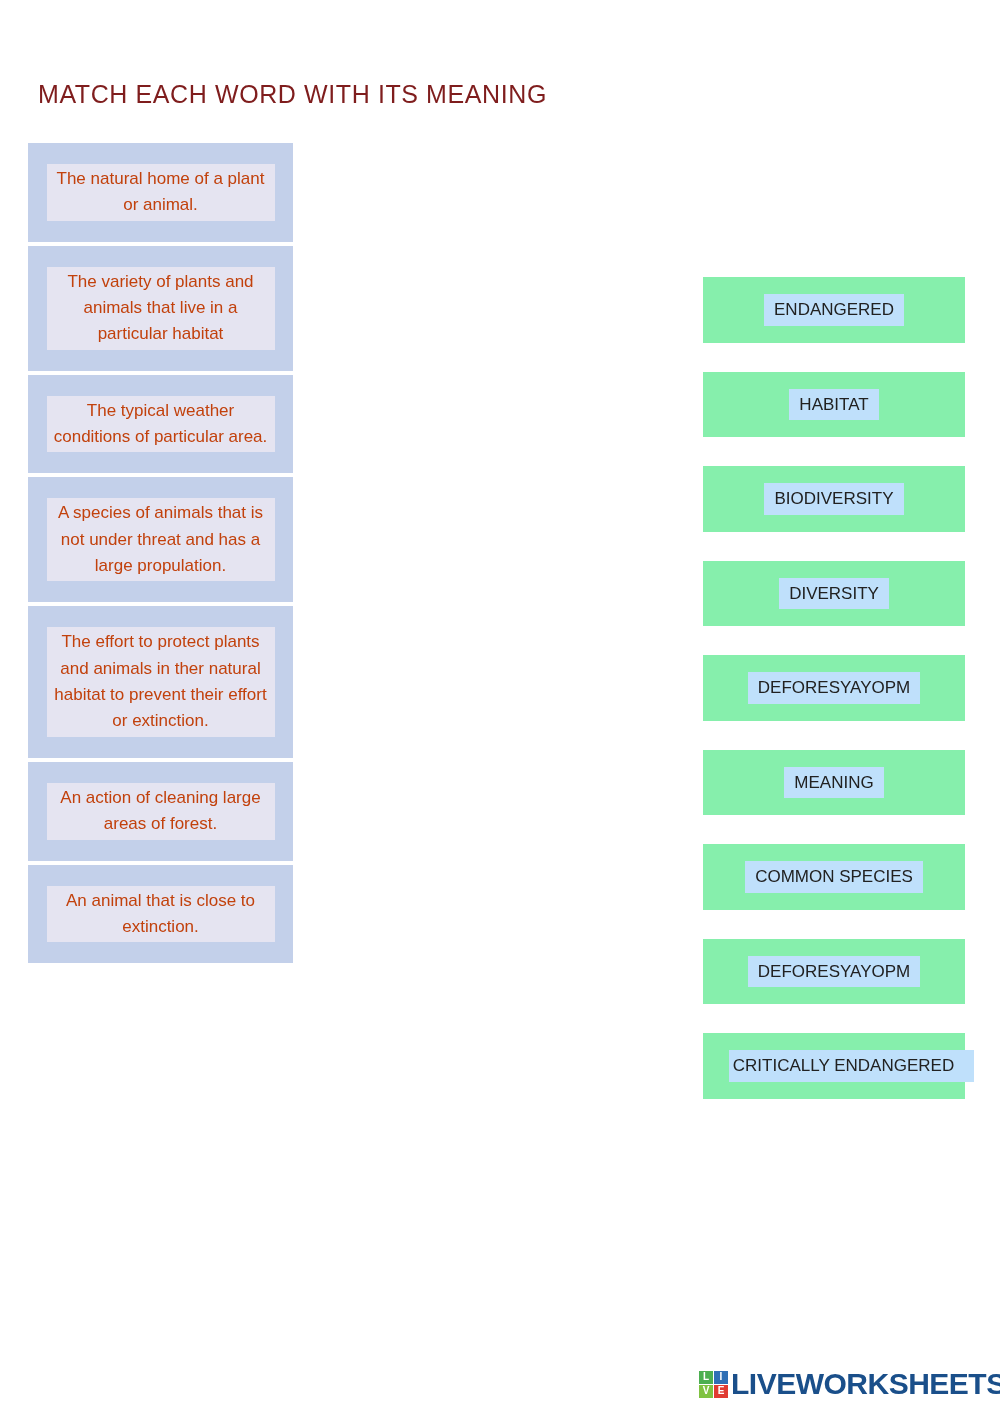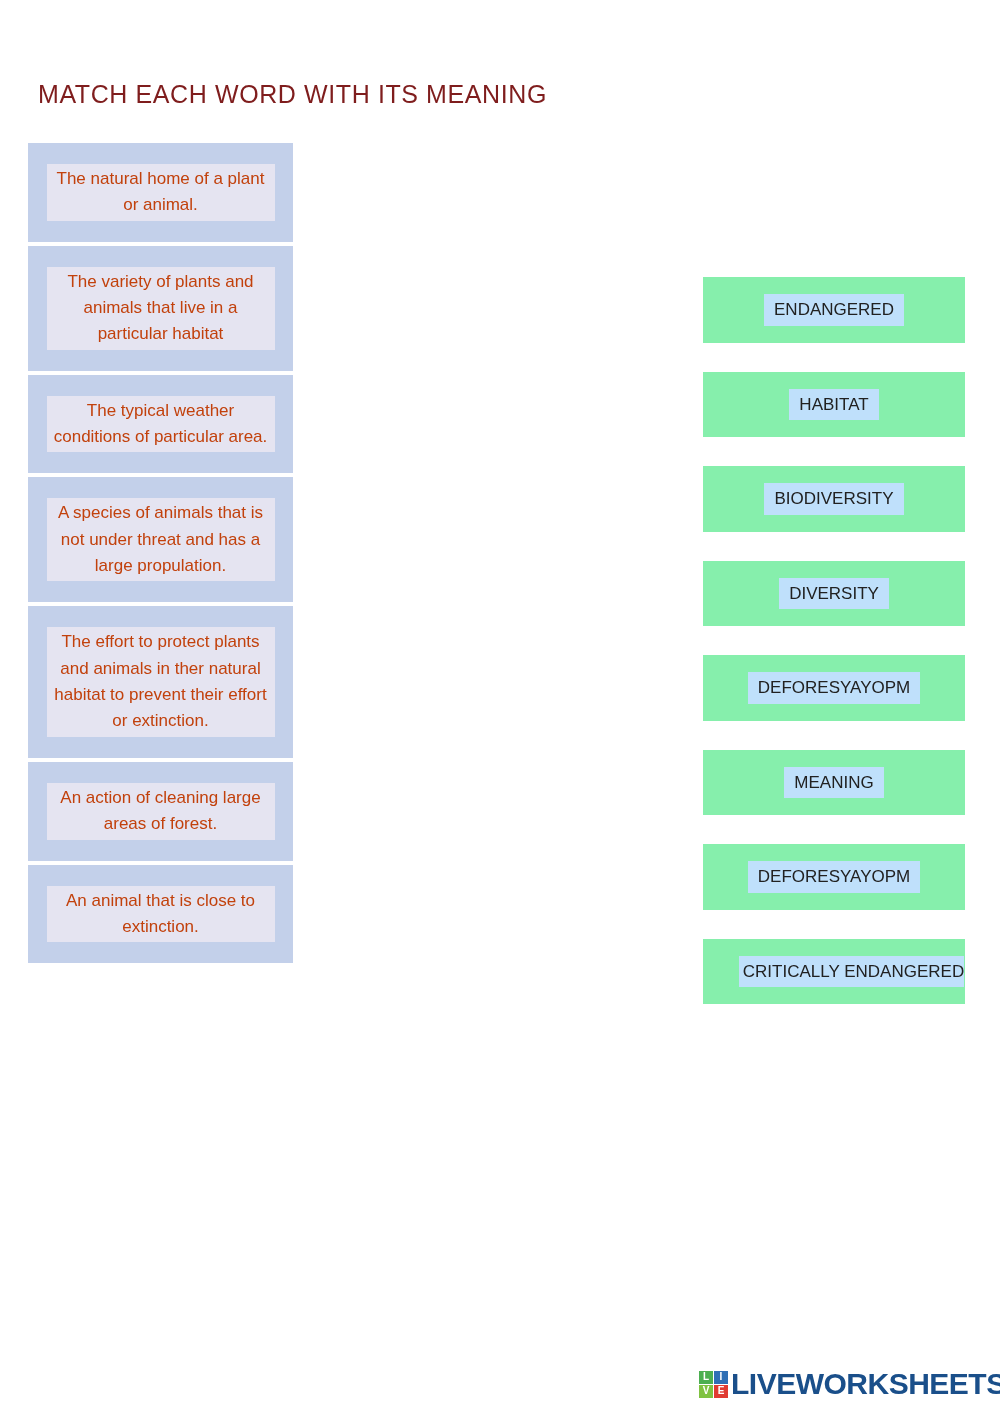--- a/index.html
+++ b/index.html
@@ -85,21 +85,21 @@
     color: #212121;
     font-size: 17px;
     line-height: 1.5;
     text-align: center;
     padding: 3px 10px;
     box-sizing: border-box;
     white-space: nowrap;
   }
   .word-inner.wide {
     padding-left: 4px;
-    padding-right: 0;
+    padding-right: 20px;
     margin-left: 35px;
   }
 
   
   .lws-logo {
     position: absolute;
     left: 699px;
     top: 1369px;
     display: flex;
     align-items: center;
@@ -196,20 +196,23 @@
 
     <div class="word-card">
       <div class="word-inner">DEFORESYAYOPM</div>
     </div>
 
 
     <div class="word-card">
       <div class="word-inner">MEANING</div>
     </div>
 
+    <div class="word-card">
+      <div class="word-inner">COMMON SPECIES</div>
+    </div>
 
     <div class="word-card">
       <div class="word-inner">DEFORESYAYOPM</div>
     </div>
 
     <div class="word-card">
       <div class="word-inner wide">CRITICALLY ENDANGERED</div>
     </div>
 
   </div>

